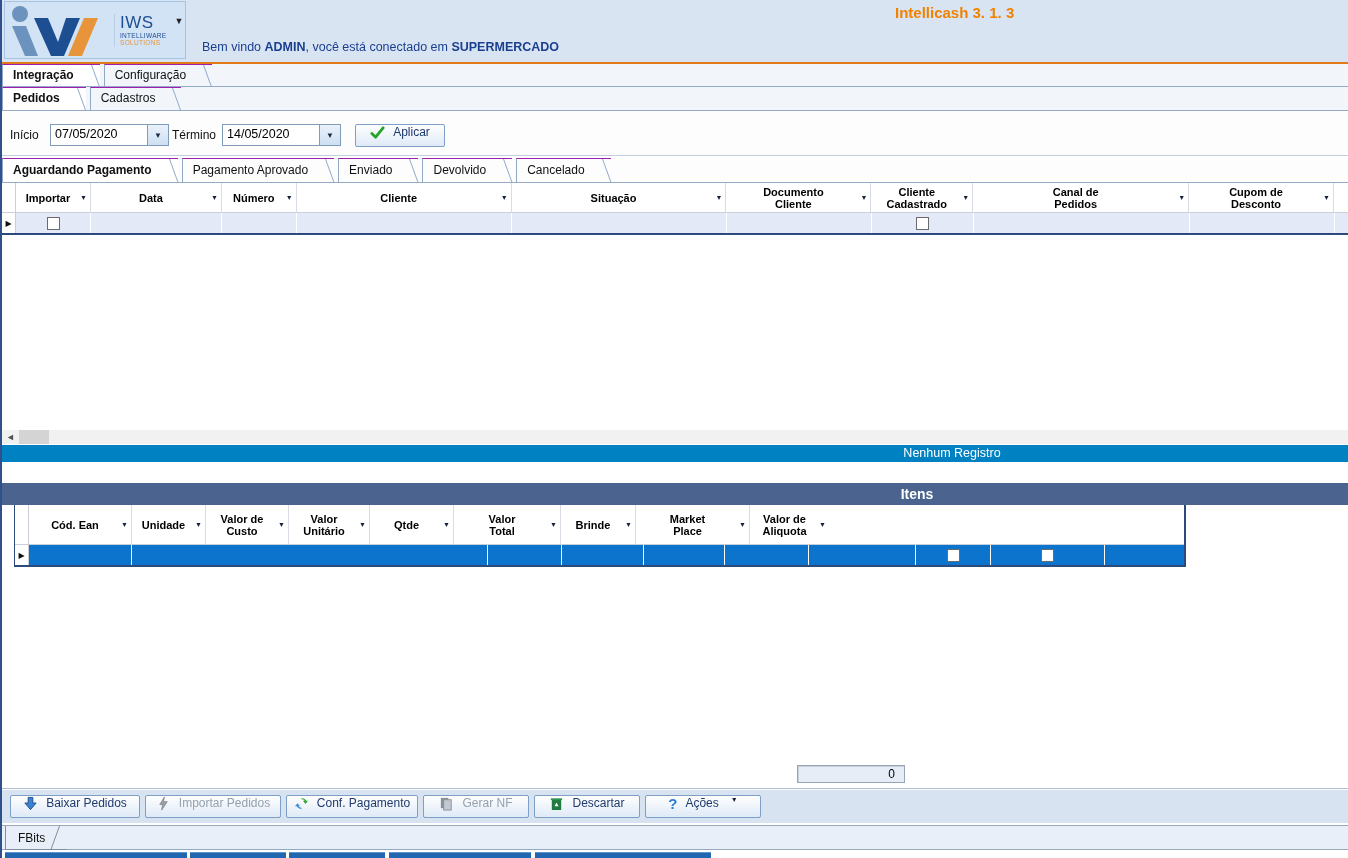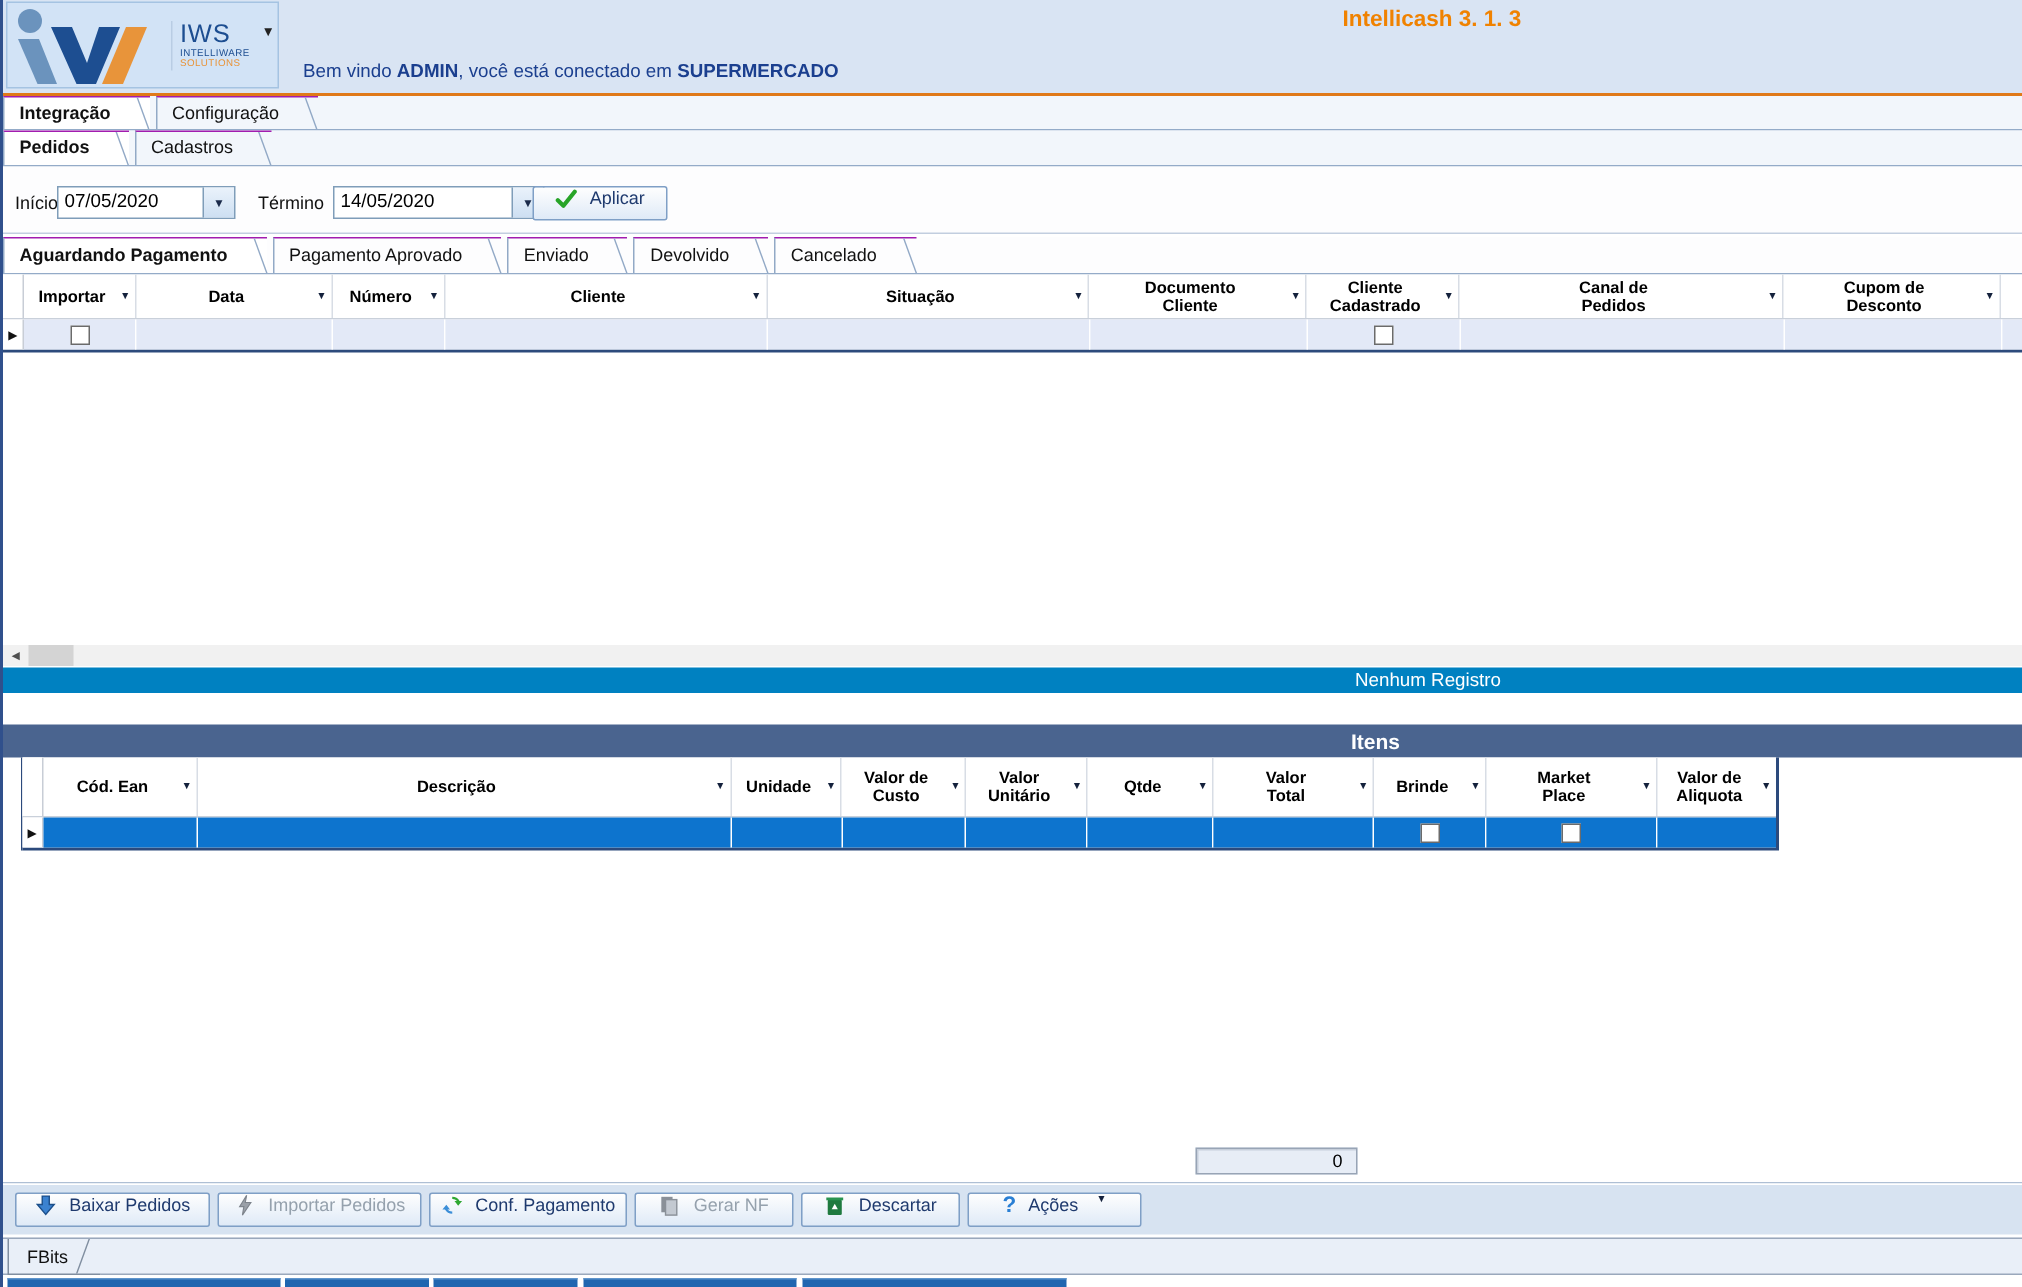--- a/index.html
+++ b/index.html
@@ -161,28 +161,28 @@
         <span class="slant"></span>
       </div>
     <div class="tab">
         <span>Cadastros</span>
         <span class="slant"></span>
       </div>
   </div>
 
   <div id="filterbar" class="abs">
     <span class="abs flt-label" style="left:8px; top:17px;">Início</span>
-    <div class="abs combo" style="left:36px; top:13px;">
+    <div class="abs combo" style="left:48px; top:13px;">
       <div class="val">07/05/2020</div>
       <div class="btn-dd">
           <span>▼</span>
         </div>
     </div>
     <span class="abs flt-label" style="left:170px; top:17px;">Término</span>
-    <div class="abs combo" style="left:220px; top:13px;gap:22px;">
+    <div class="abs combo" style="left:220px; top:13px;">
       <div class="val">14/05/2020</div>
       <div class="btn-dd">
           <span>▼</span>
         </div>
     </div>
     <div class="abs btn" style="left:353px; top:13px; width:90px;">
       <svg class="icon16" viewBox="0 0 16 16">
           <path d="M2 9 L6 13 L14 3" fill="none" stroke="#28a428" stroke-width="3" stroke-linecap="round" stroke-linejoin="round"></path>
         </svg>
       <span>Aplicar</span>
@@ -285,24 +285,20 @@
 
   <div id="norec-bar" class="abs"><span>Nenhum Registro</span></div>
 
   <div id="itens-band" class="abs"><span>Itens</span></div>
 
   <div id="items-grid" class="abs">
     <div class="gridhead">
       <div class="ind"></div>
       <div class="hcell" style="width:103px">
           <span>Cód. Ean</span>
-          <span class="dd">▼</span>
-        </div>
-      <div class="hcell" style="width:356px">
-          <span>Descrição</span>
           <span class="dd">▼</span>
         </div>
       <div class="hcell" style="width:74px">
           <span>Unidade</span>
           <span class="dd">▼</span>
         </div>
       <div class="hcell" style="width:83px">
           <span style="max-width:52px">Valor de Custo</span>
           <span class="dd">▼</span>
         </div>

